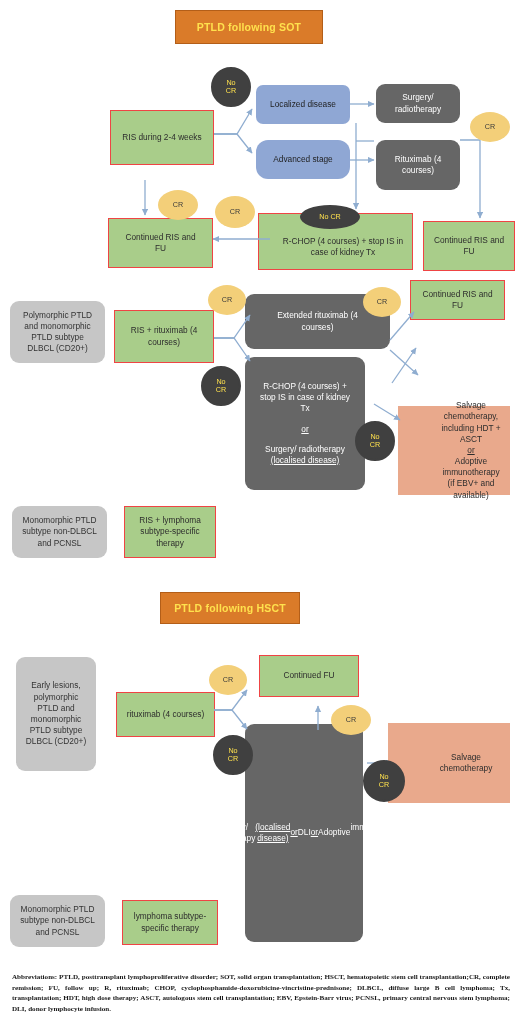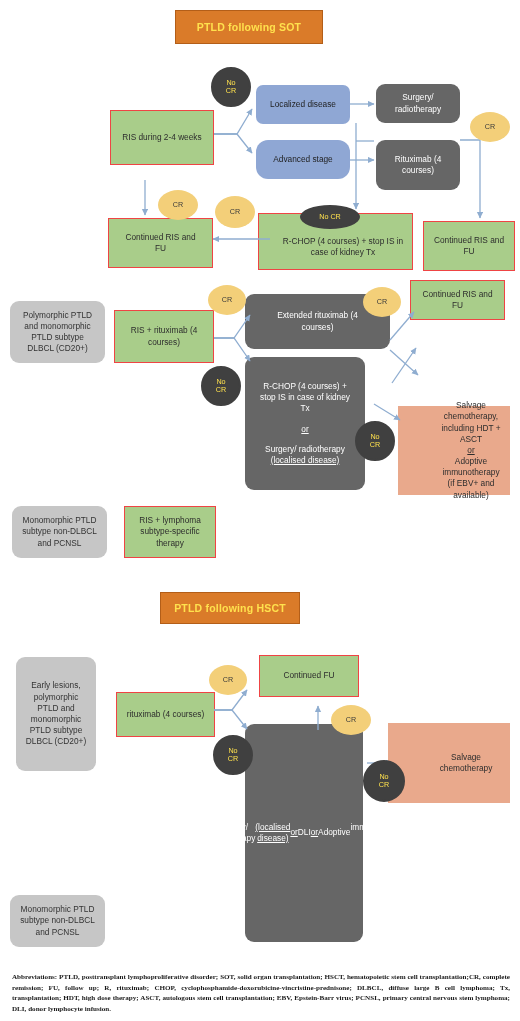--- a/index.html
+++ b/index.html
@@ -304,16 +304,18 @@
 
   <div class="bubble nocr" style="left:363px; top:760px; width:42px; height:42px;">No
 CR</div>
 
   <div class="node salmon" style="left:388px; top:723px; width:122px; height:80px;">Salvage chemotherapy</div>
 
   <div class="node grey-cat" style="left:10px; top:895px; width:95px; height:52px;">Monomorphic PTLD
 subtype non-DLBCL
 and PCNSL</div>
 
+  <div class="node green" style="left:122px; top:900px; width:96px; height:45px;">lymphoma subtype-
+specific therapy</div>
 
   <div class="footnote">Abbreviations: PTLD, posttransplant lymphoproliferative disorder; SOT, solid organ transplantation; HSCT, hematopoietic stem cell transplantation;CR, complete remission; FU, follow up; R, rituximab; CHOP, cyclophosphamide-doxorubicine-vincristine-prednisone; DLBCL, diffuse large B cell lymphoma; Tx, transplantation; HDT, high dose therapy; ASCT, autologous stem cell transplantation; EBV, Epstein-Barr virus; PCNSL, primary central nervous stem lymphoma; DLI, donor lymphocyte infusion.</div>
 
 </div>
 
 </body></html>

